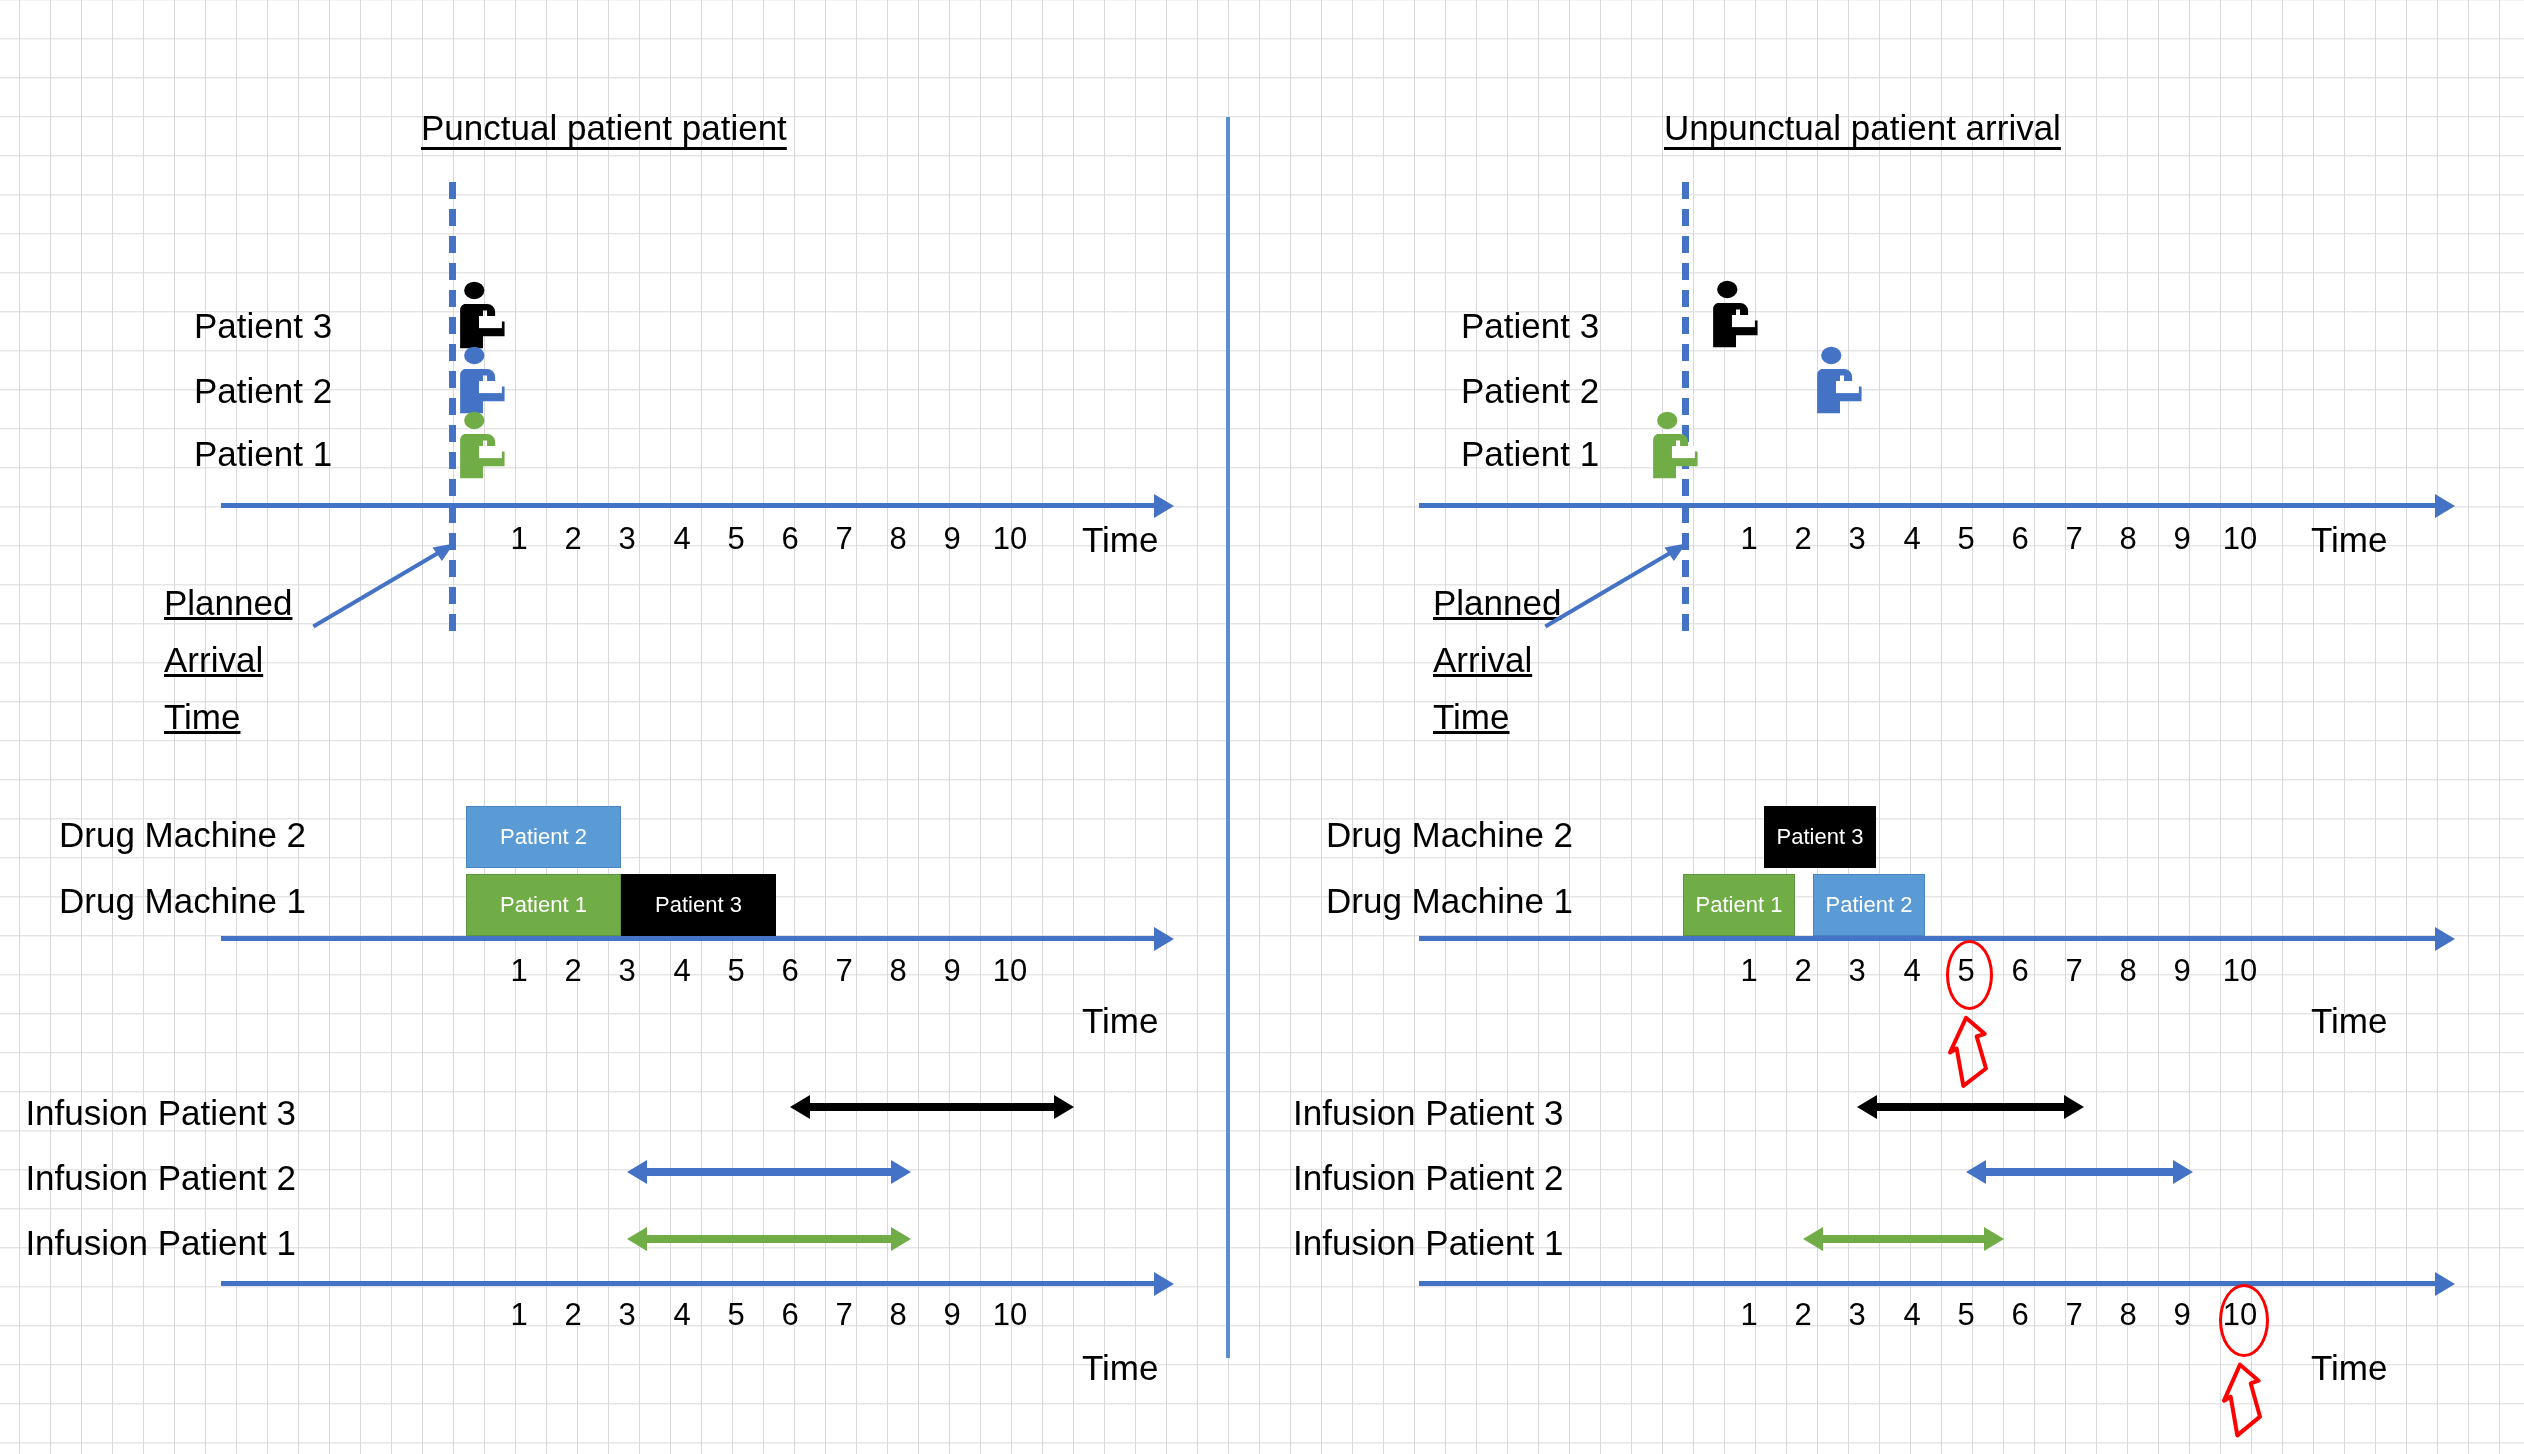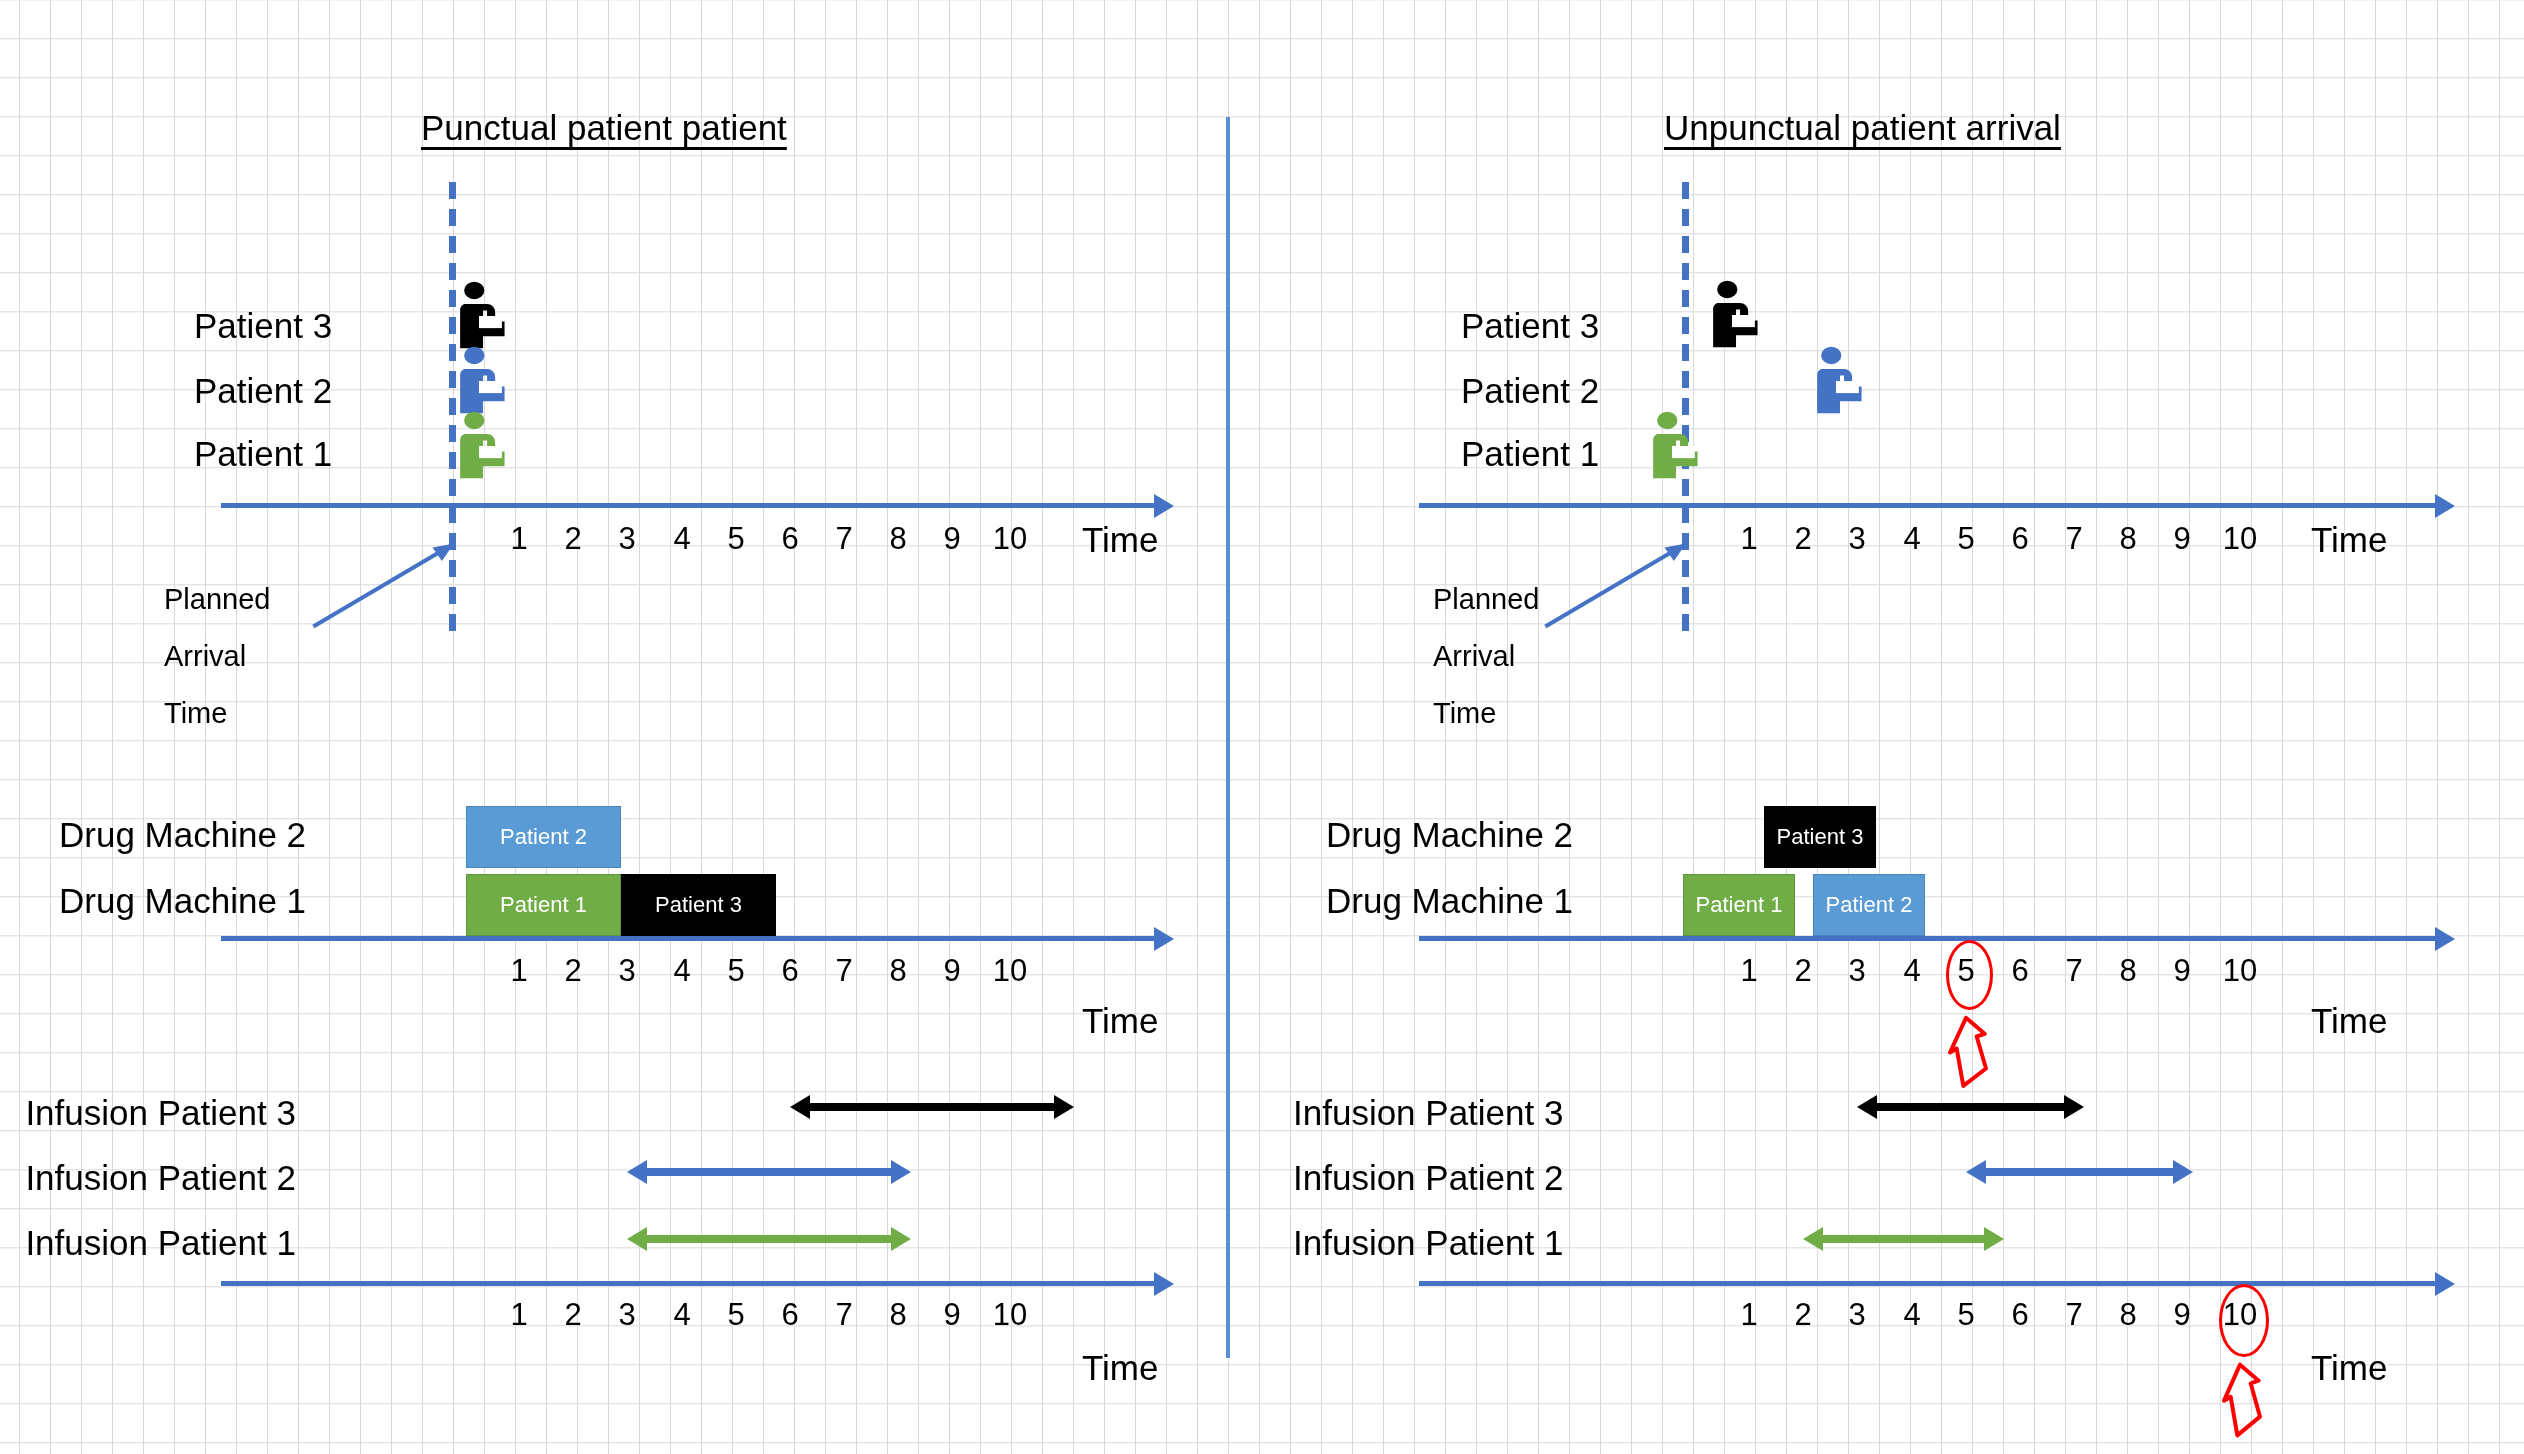--- a/index.html
+++ b/index.html
@@ -38,21 +38,21 @@
   .tick{position:absolute;font-size:31px;line-height:1;text-align:center;
         transform:translateX(-50%);}
   .time-label{position:absolute;font-size:35px;line-height:1;white-space:nowrap;}
 
   
   .dashed-line{position:absolute;width:7.4px;
                background-image:linear-gradient(#4472C4 62%, rgba(0,0,0,0) 0%);
                background-size:7.4px 27px;background-repeat:repeat-y;}
 
   
-  .callout{position:absolute;font-size:29px;line-height:1.18;white-space:nowrap;}
+  .callout{position:absolute;font-size:35px;line-height:1.18;white-space:nowrap;text-decoration:underline;}
 
   
   .bar{position:absolute;display:flex;align-items:center;justify-content:center;
        color:#ffffff;font-size:22px;box-sizing:border-box;}
   .bar.blue{background:#5B9BD5;border:1.3px solid #4A86BE;}
   .bar.green{background:#70AD47;border:1.3px solid #5E9440;}
   .bar.black{background:#000000;border:1.3px solid #000000;}
 
   
   .darrow{position:absolute;height:0;}

